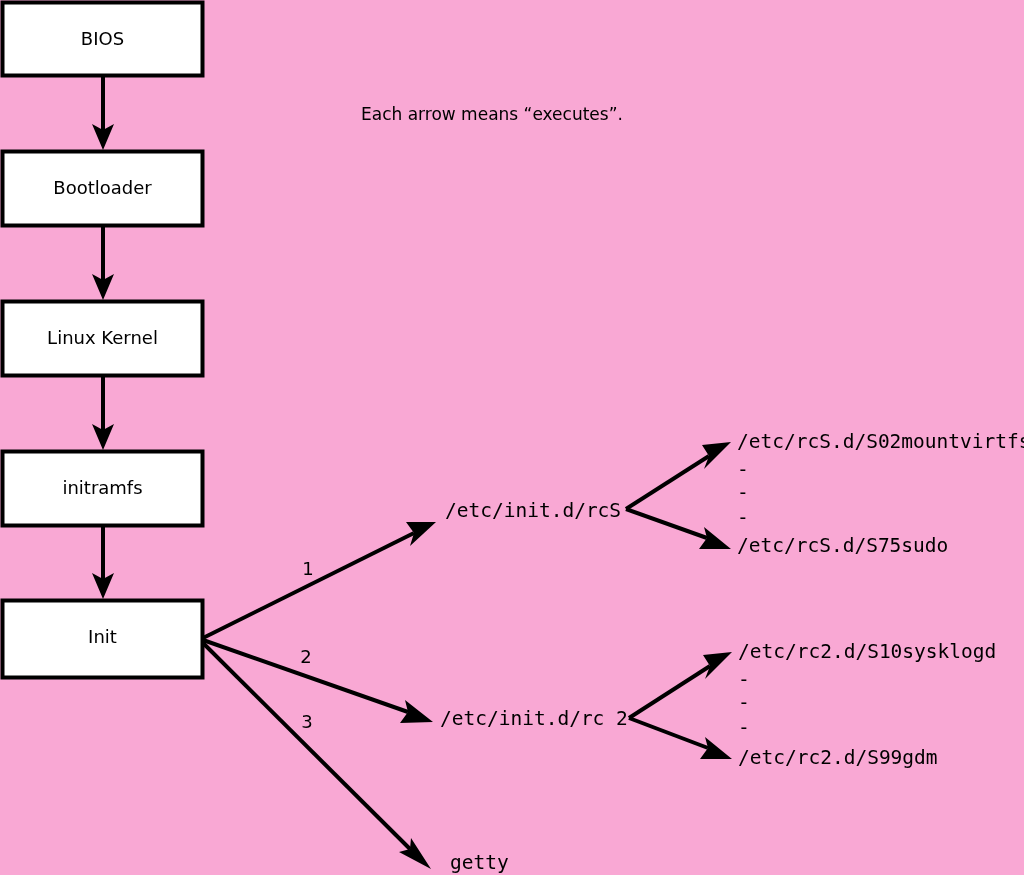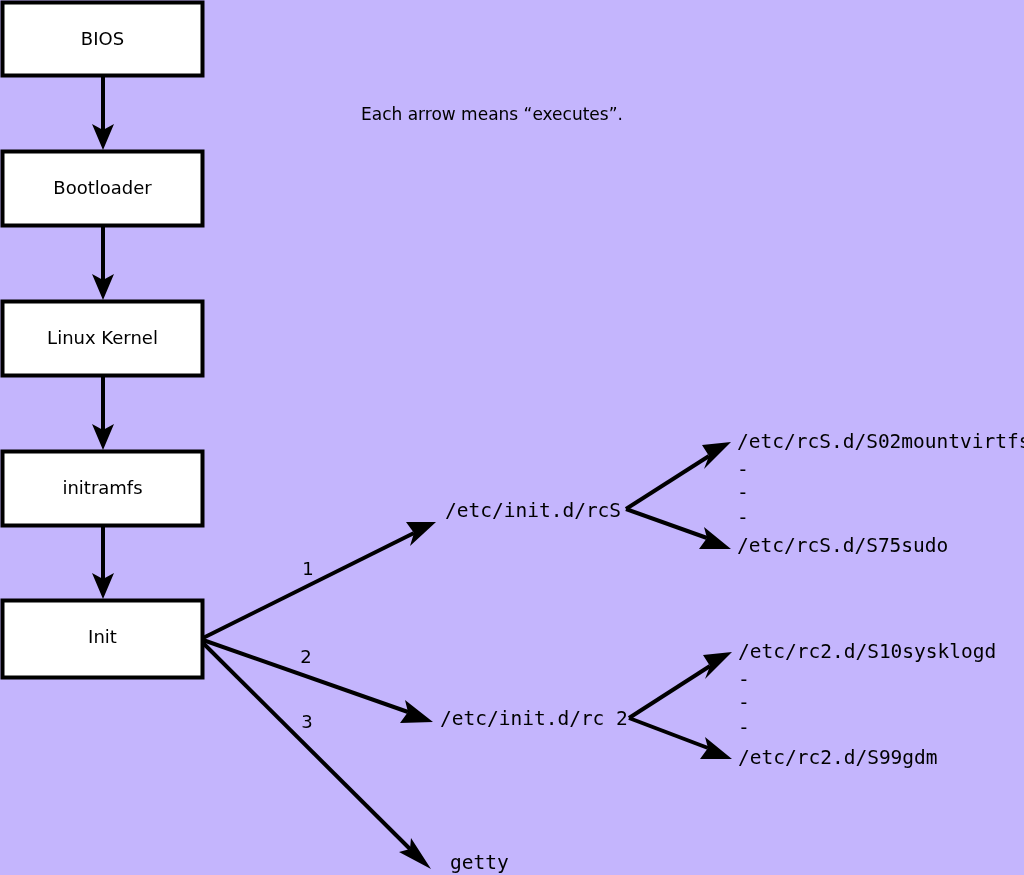--- a/index.html
+++ b/index.html
@@ -10,21 +10,21 @@
   body {
     width: 1024px;
     height: 875px;
     font-family: "DejaVu Sans", sans-serif;
     overflow: hidden;
   }
   #diagram-root {
     position: relative;
     width: 1024px;
     height: 875px;
-    background: #c4b5fd;
+    background: #f9a8d4;
   }
   svg#diagram-svg {
     display: block;
     width: 1024px;
     height: 875px;
   }
   .box-rect {
     fill: #ffffff;
     stroke: #000000;
     stroke-width: 4;

